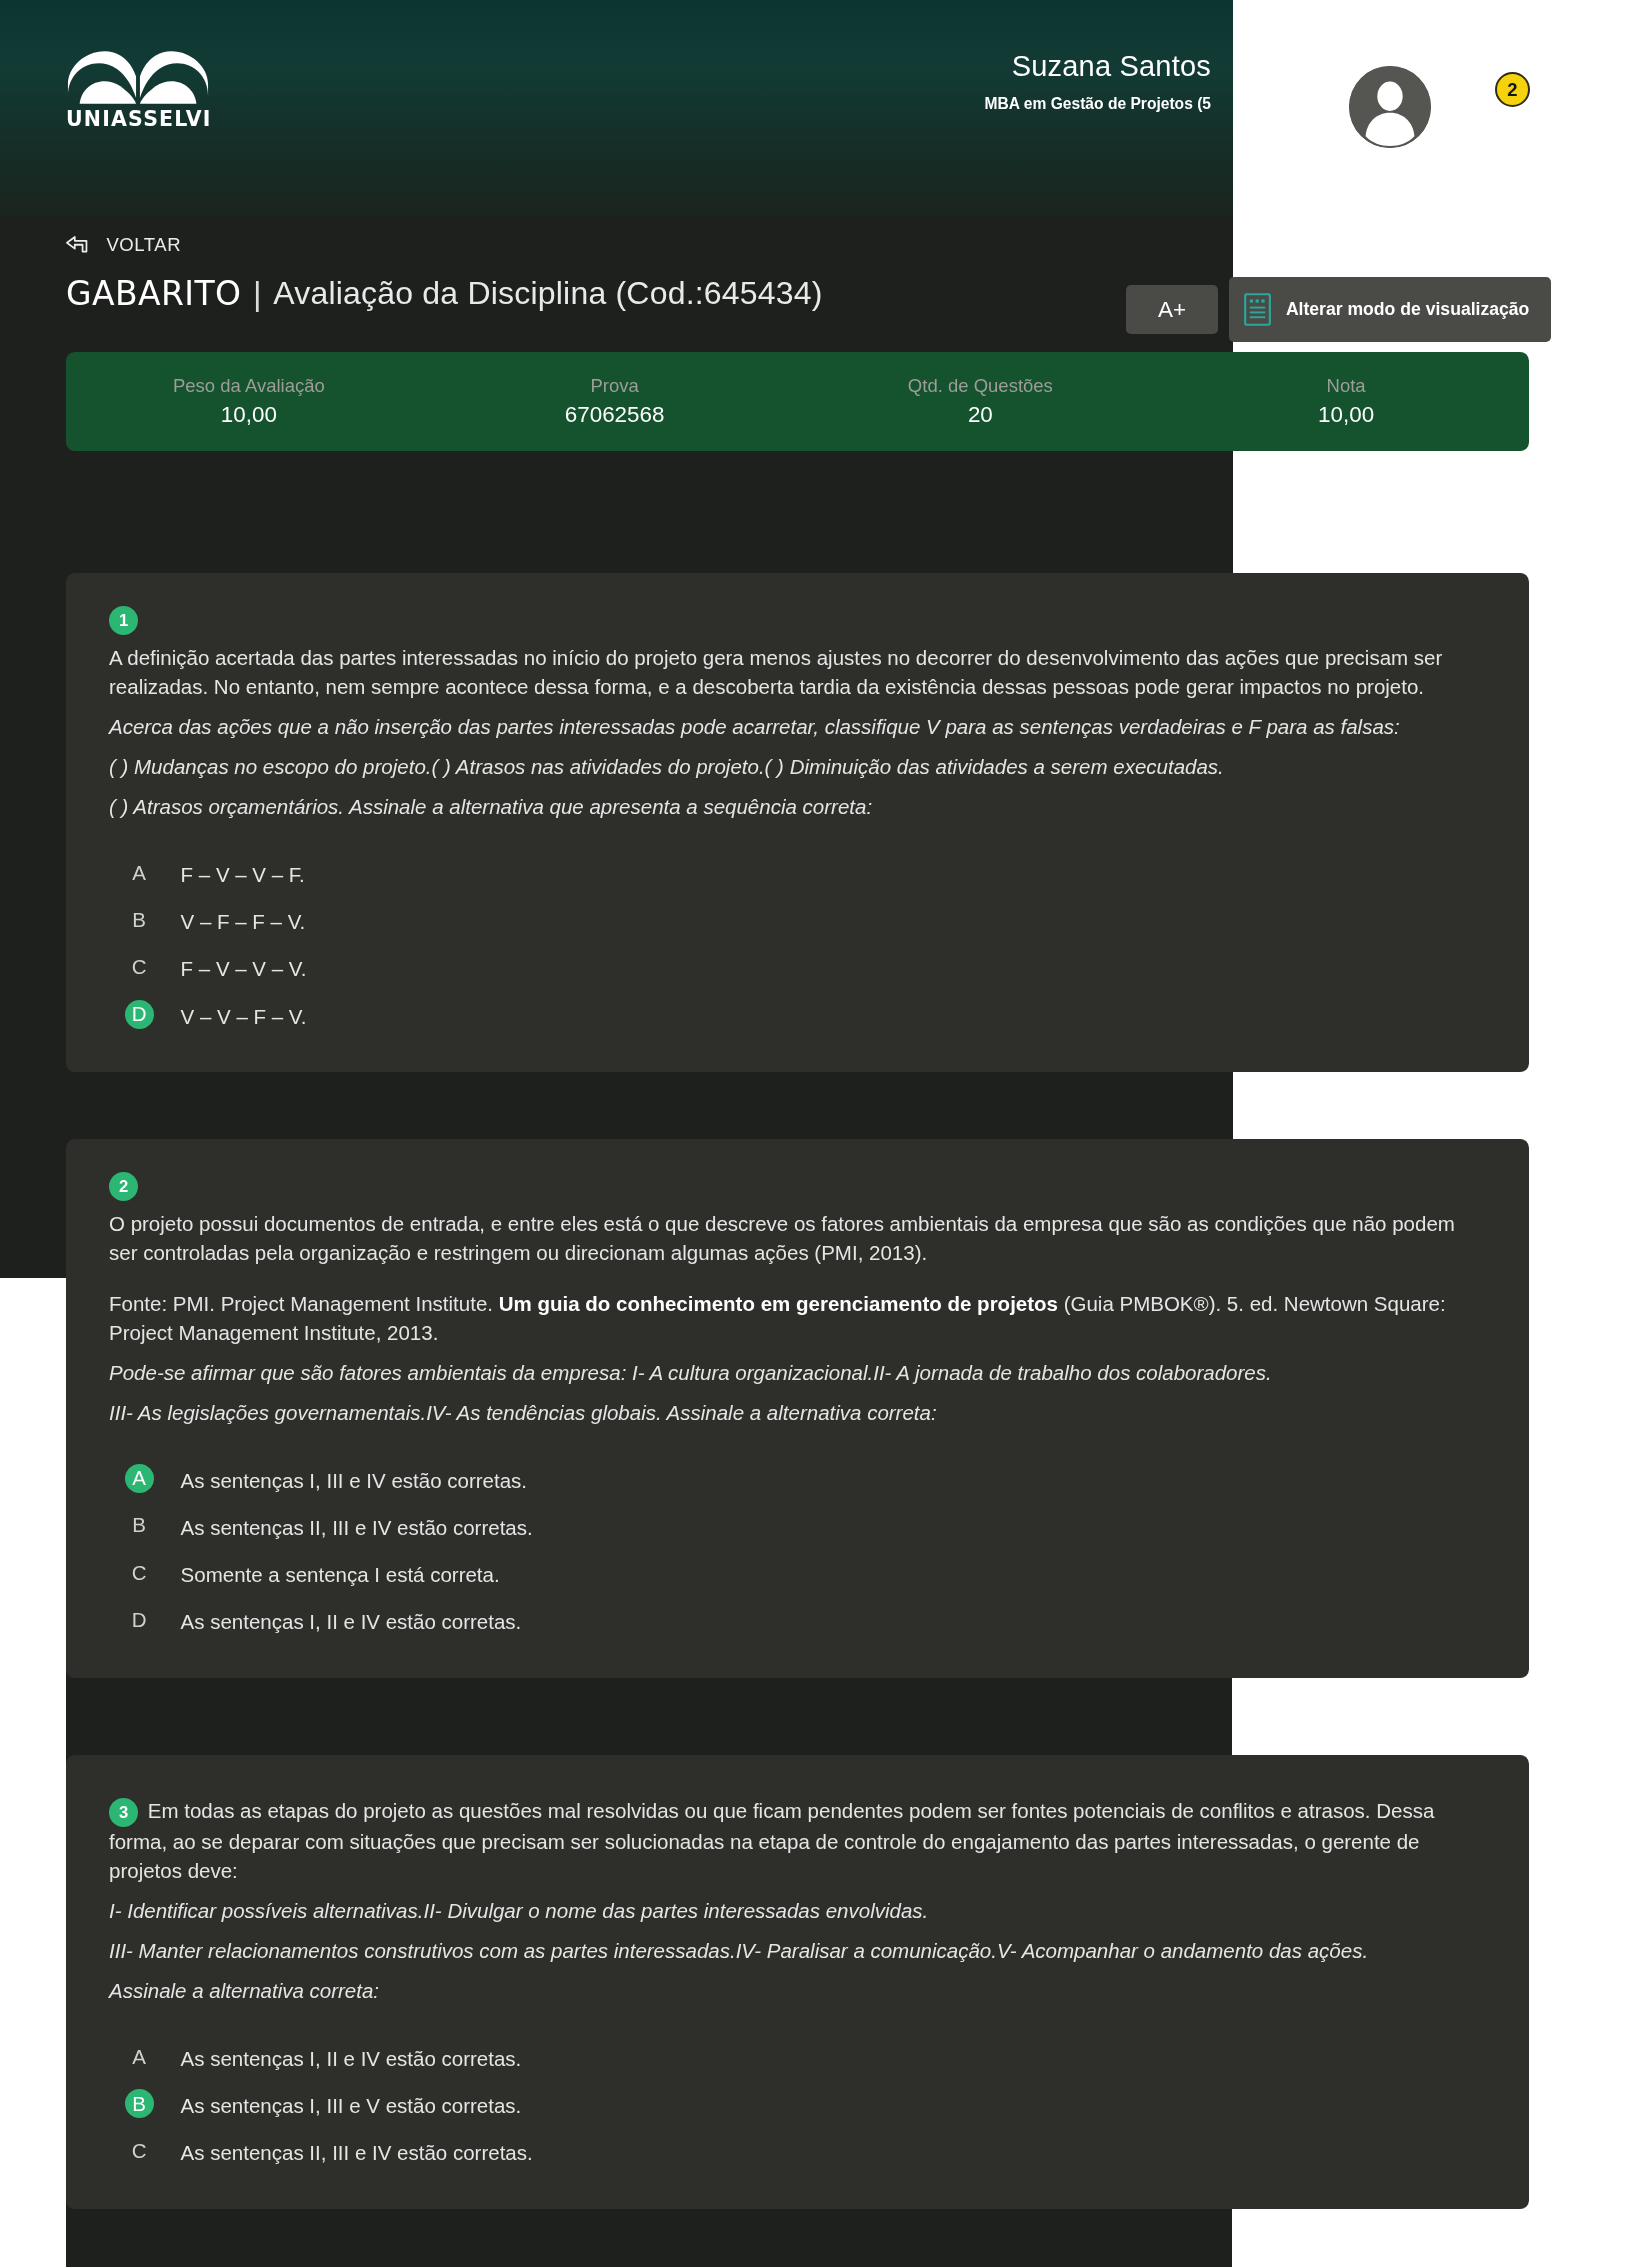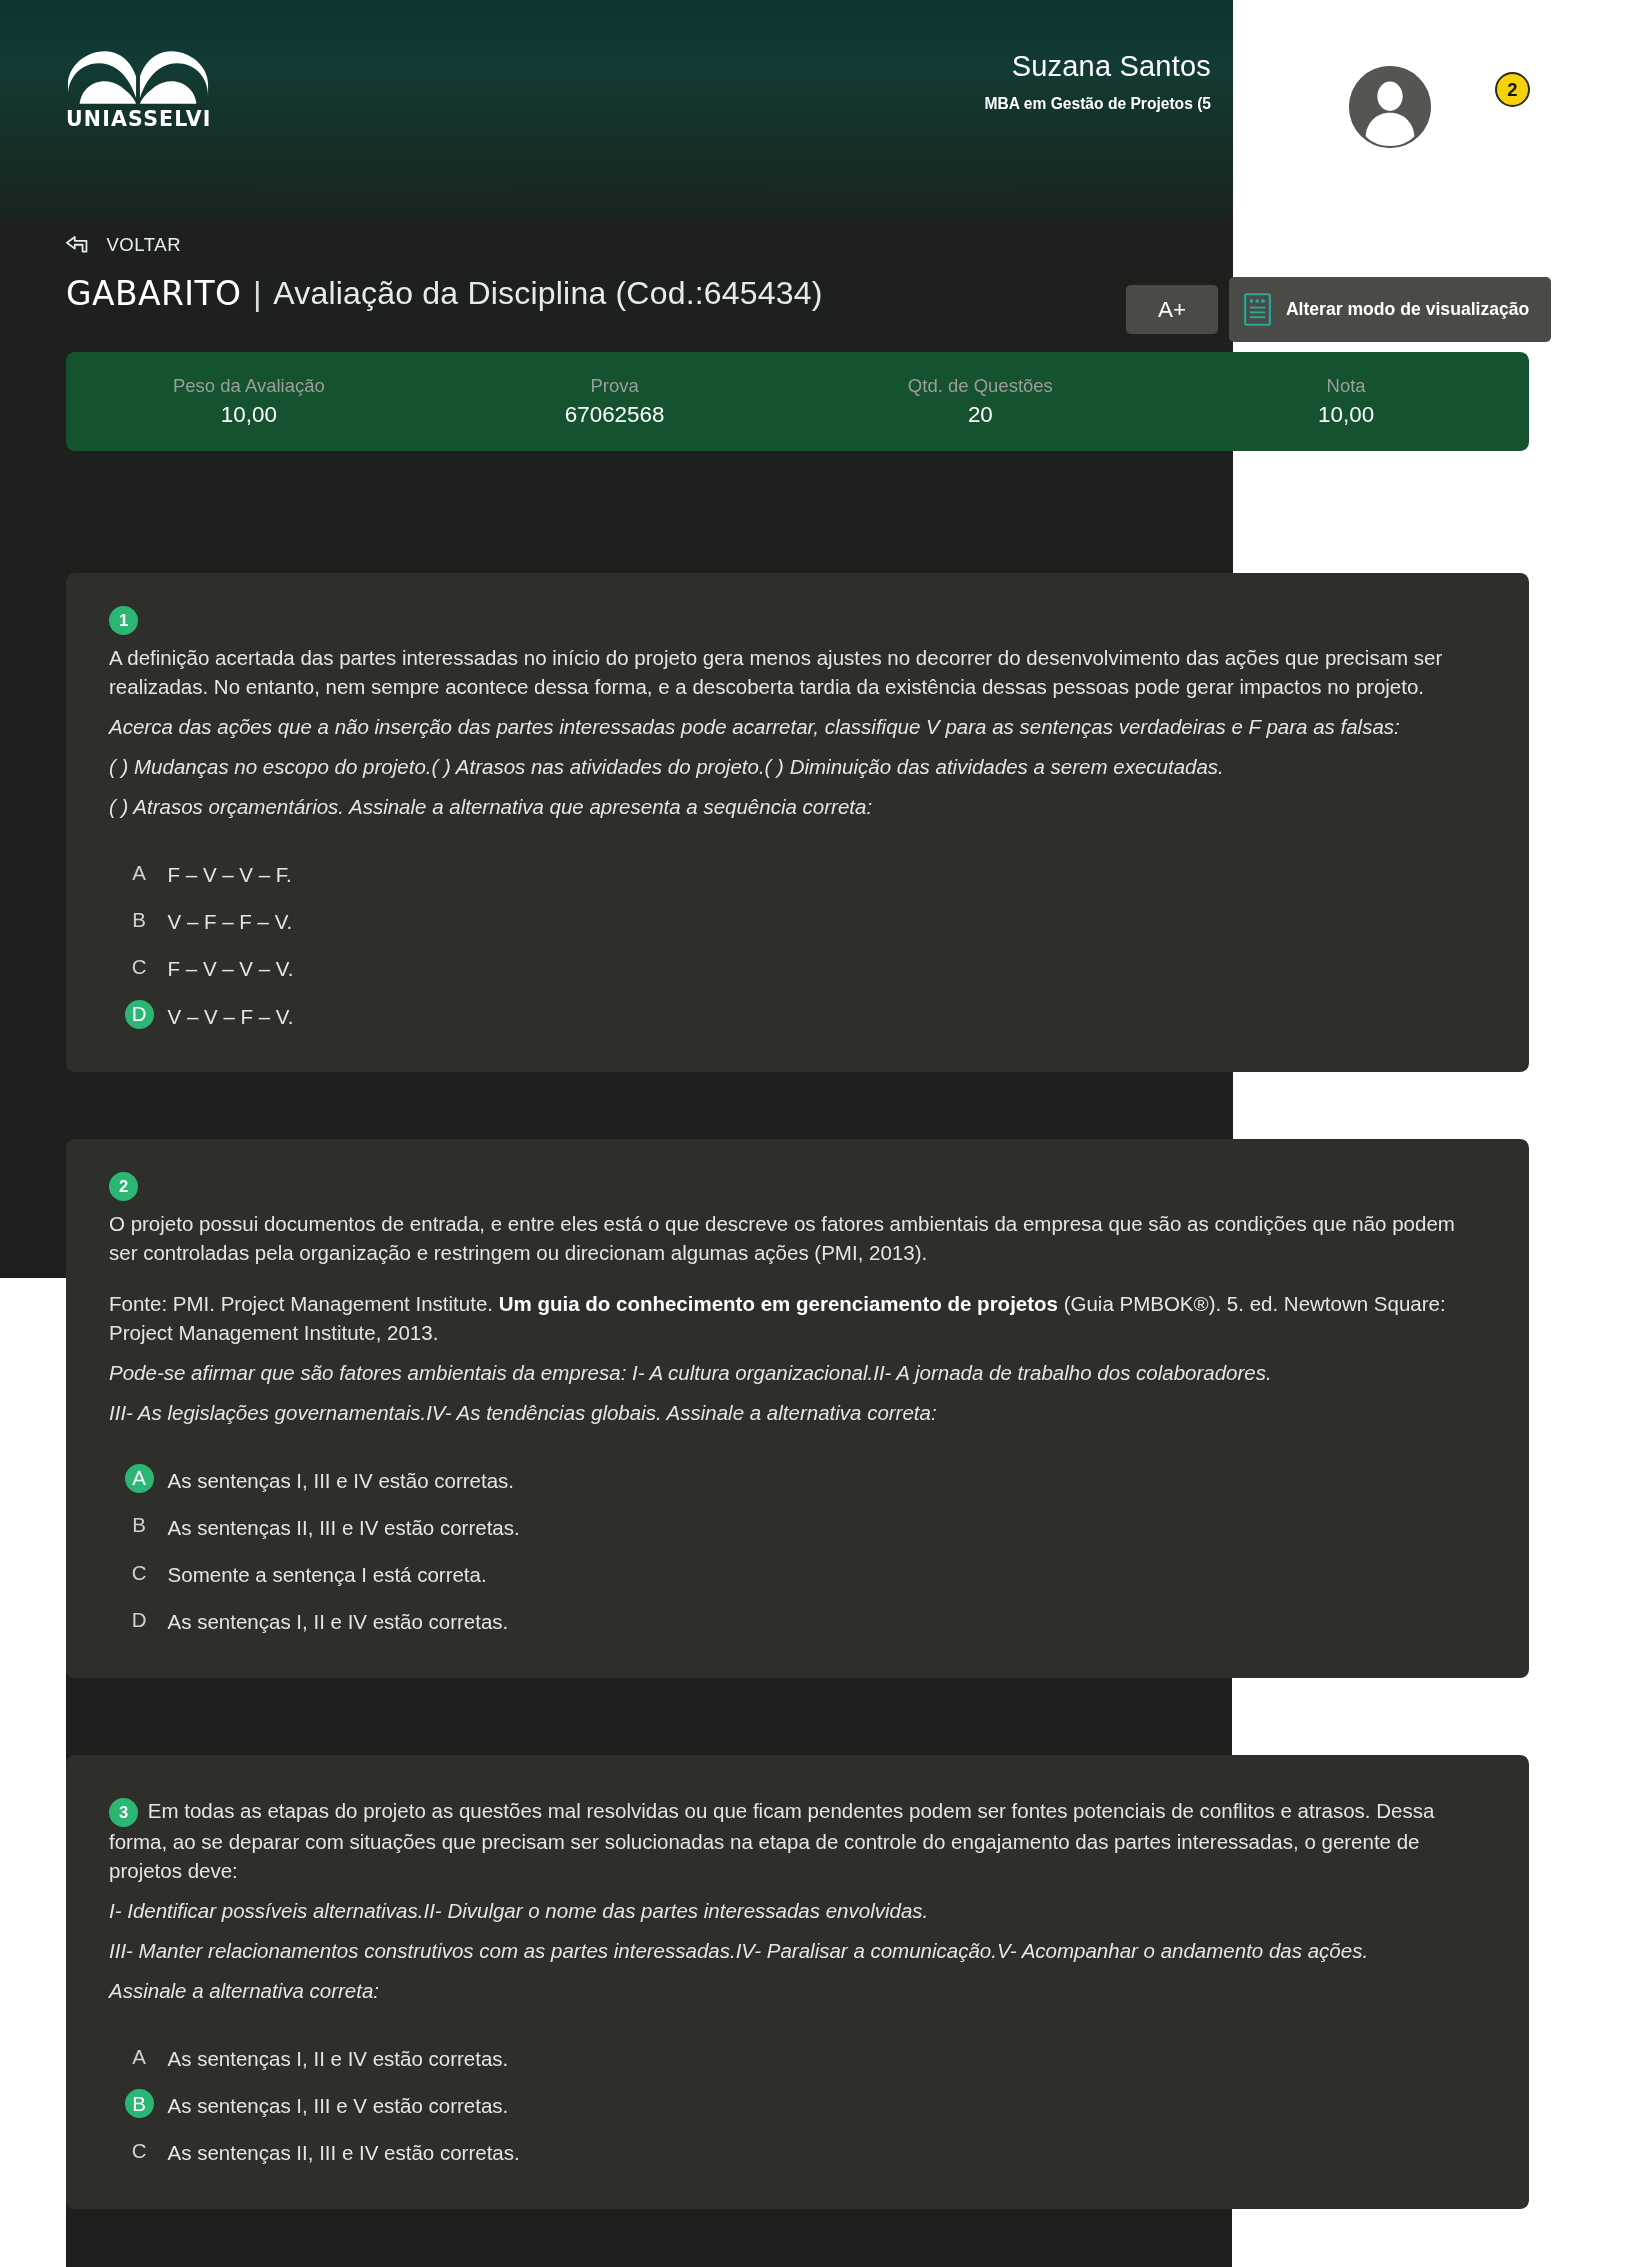--- a/index.html
+++ b/index.html
@@ -303,21 +303,21 @@
   .opt.correct .opt-key {
     background: #2bb673;
     color: #ffffff;
   }
   .opt-text {
     color: #e3e6e3;
     font-size: 20.5px;
     font-weight: 300;
     line-height: 1.4;
     padding-top: 2.9px;
-    margin-left: 14px;
+    margin-left: 27px;
   }
 </style>
 </head>
 <body>
 
 <div id="page">
 
   <div class="app-bg-top"></div>
   <div class="app-bg-bottom"></div>
 

